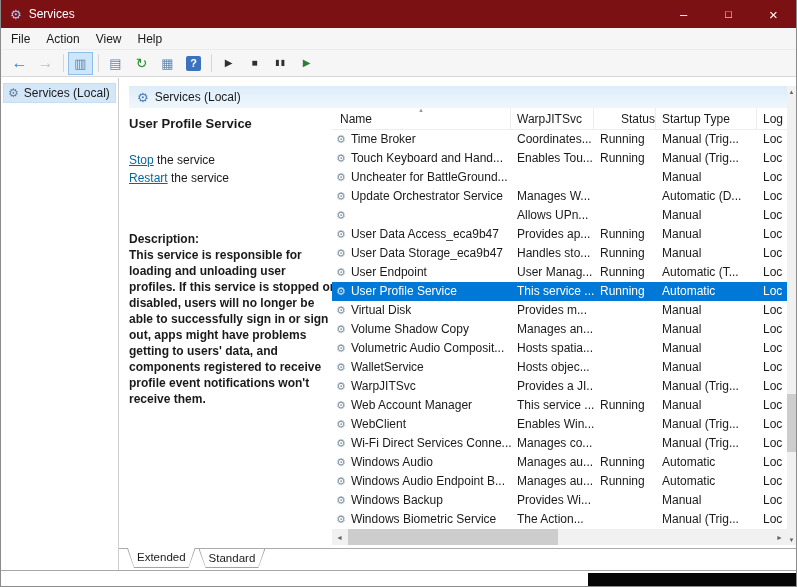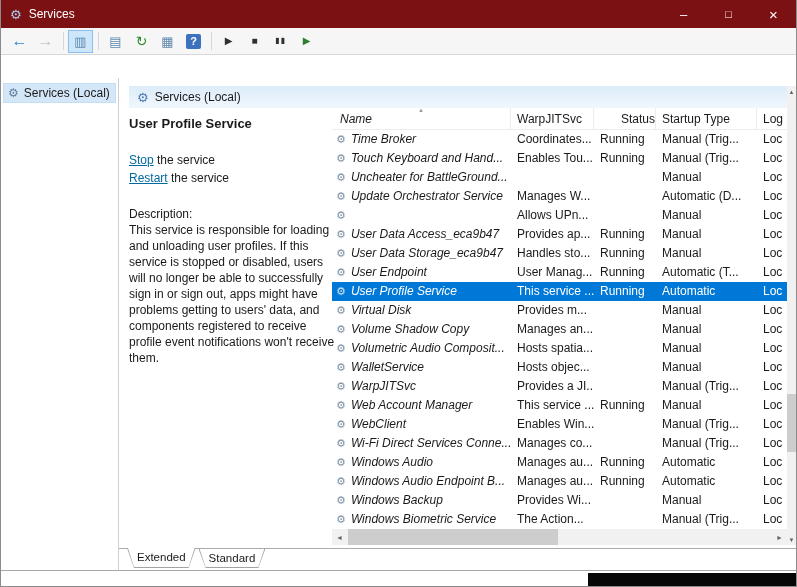--- a/index.html
+++ b/index.html
@@ -63,28 +63,28 @@
   .panel-header { position: absolute; left: 10px; right: 8px; top: 8px; height: 22px;
                   background: linear-gradient(180deg, #dcecfa 0%, #f0f7fd 100%);
                   display: flex; align-items: center; padding-left: 8px; gap: 6px; }
   .panel-header .gear-sm { color: #4a7ab5; font-size: 13px; }
 
   
   .extended-pane { position: absolute; left: 10px; top: 38px; width: 206px; }
   .svc-title { font-weight: bold; font-size: 13px; margin-bottom: 20px; }
   .svc-link-line { line-height: 18px; }
   a.link { color: #0369a1; text-decoration: underline; cursor: pointer; }
-  .desc-block { margin-top: 19px; line-height: 16px; }
+  .desc-block { margin-top: 44px; line-height: 16px; font-weight: bold; }
 
   
   .list-area { position: absolute; left: 213px; top: 30px; width: 455px; }
   .table-header { display: flex; height: 22px; border-bottom: 1px solid #ededed; }
   .hcell { position: relative; display: flex; align-items: center; padding-left: 6px; border-right: 1px solid #ededed; }
   .hcell.col0 { padding-left: 8px; }
-  .col0 { width: 179px; font-style: italic; } .col1 { width: 83px; } .col2 { width: 62px; justify-content: flex-end; } .col3 { width: 101px; }
+  .col0 { width: 179px; } .col1 { width: 83px; } .col2 { width: 62px; justify-content: flex-end; } .col3 { width: 101px; }
   .col4 { flex: 1; border-right: none; }
   .sort-caret { position: absolute; top: -2px; left: 50%; transform: translateX(-50%); font-size: 7px; color: #9a9a9a; }
 
   .svc-row { display: flex; height: 19px; align-items: center; }
   .cell { white-space: nowrap; overflow: hidden; padding-left: 6px; height: 19px; line-height: 19px; }
   .cell.col0 { padding-left: 4px; display: flex; align-items: center; }
   .gear { font-size: 11px; color: #7b8fa3; margin-right: 5px; line-height: 1; }
   .svc-row.selected { background: #0078d7; color: #fff; }
   .svc-row.selected .gear { color: #d7e7f5; }
 
@@ -125,20 +125,26 @@
       </div>
       <div class="cap-btn max">
         <span>□</span>
       </div>
       <div class="cap-btn close">
         <span>×</span>
       </div>
     </div>
   </div>
 
+  <div class="menubar">
+      <div class="menu-item">File</div>
+      <div class="menu-item">Action</div>
+      <div class="menu-item">View</div>
+      <div class="menu-item">Help</div>
+    </div>
 
   <div class="toolbar">
       <div class="tb-btn nav">
         <span class="glyph">←</span>
       </div>
       <div class="tb-btn nav disabled">
         <span class="glyph">→</span>
       </div>
       <div class="tb-sep"></div>
       <div class="tb-btn ico pressed">

